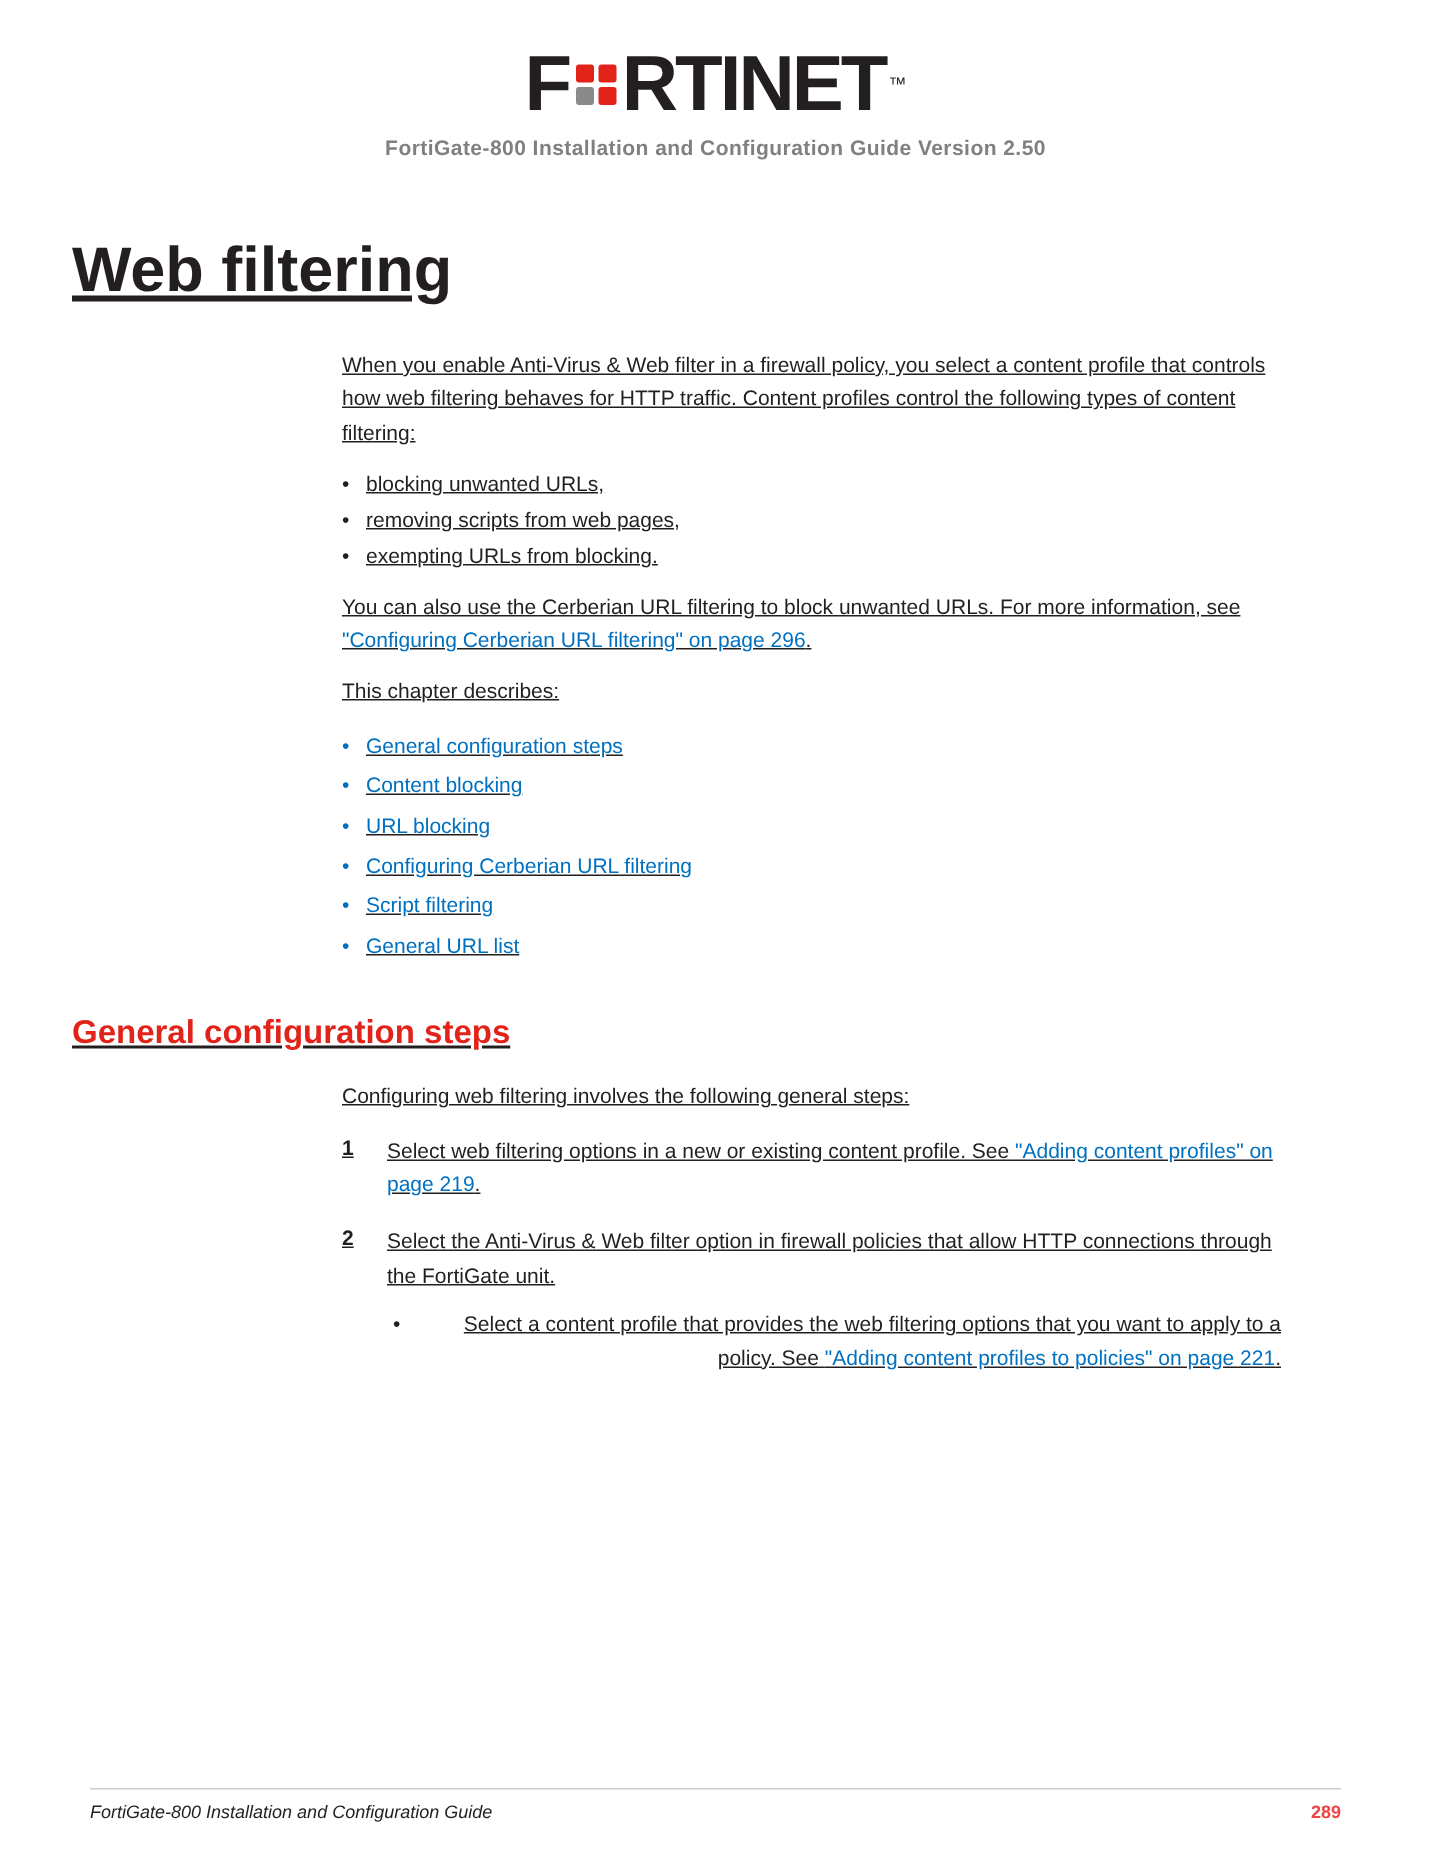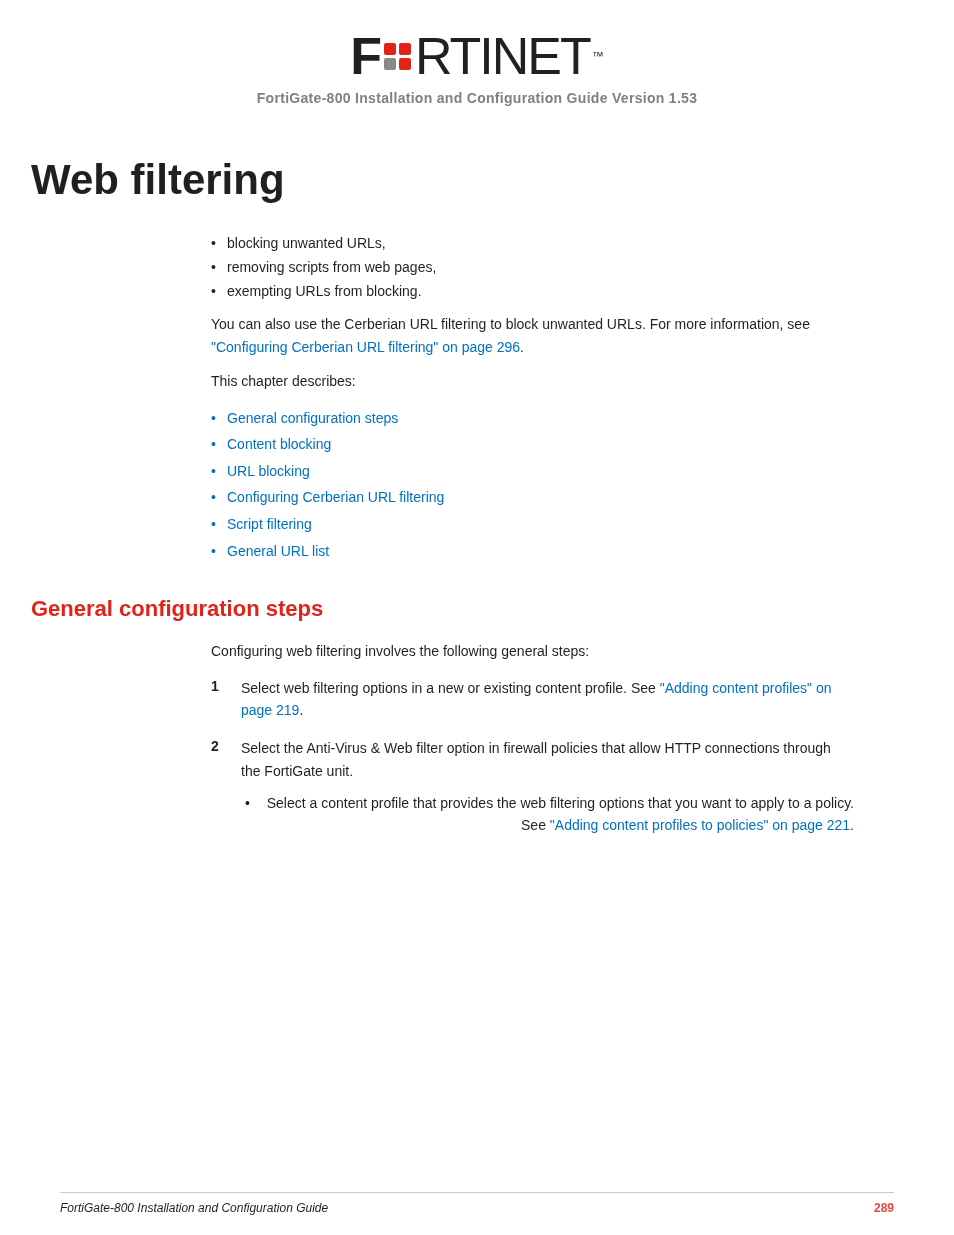--- a/index.html
+++ b/index.html
@@ -61,21 +61,21 @@
     }
 
     .logo-dot {
       border-radius: 2px;
     }
     .logo-dot.red { background: #e2231a; }
     .logo-dot.gray { background: #8a8a8a; }
 
     .logo-rtinet {
       font-size: 52px;
-      font-weight: 400;
+      font-weight: 700;
       color: #231f20;
       font-family: Arial Black, Arial, sans-serif;
       letter-spacing: -2px;
       line-height: 1;
     }
 
     .logo-tm {
       font-size: 12px;
       font-weight: normal;
       color: #231f20;
@@ -85,21 +85,22 @@
 
     .subtitle {
       color: #808080;
       font-size: 14px;
       font-weight: bold;
       letter-spacing: 0.3px;
     }
 
     
     .main-content {
-      padding: 30px 60px 60px 31px;
+      padding: 30px 60px 60px 48px;
+      text-decoration: underline;
     }
 
     
     .page-title {
       font-size: 42px;
       font-weight: 900;
       color: #231f20;
       font-family: Arial Black, Arial, sans-serif;
       margin-bottom: 28px;
       margin-top: 10px;
@@ -253,28 +254,29 @@
         <div class="logo-grid">
           <div class="logo-dot red"></div>
           <div class="logo-dot red"></div>
           <div class="logo-dot gray"></div>
           <div class="logo-dot red"></div>
         </div>
         <span class="logo-rtinet">RTINET</span>
         <span class="logo-tm">™</span>
       </div>
     </div>
-    <div class="subtitle">FortiGate-800 Installation and Configuration Guide Version 1.53</div>
+    <div class="subtitle">FortiGate-800 Installation and Configuration Guide Version 2.50</div>
   </div>
 
   <div class="main-content">
 
     <h1 class="page-title">Web filtering</h1>
 
     <div class="body-text">
+      <p>When you enable Anti-Virus &amp; Web filter in a firewall policy, you select a content profile that controls how web filtering behaves for HTTP traffic. Content profiles control the following types of content filtering:</p>
 
       <ul class="bullet-list">
         <li>blocking unwanted URLs,</li>
         <li>removing scripts from web pages,</li>
         <li>exempting URLs from blocking.</li>
       </ul>
 
       <p>
         <span>You can also use the Cerberian URL filtering to block unwanted URLs. For more information, see </span><a class="link-blue" href="#">"Configuring Cerberian URL filtering" on page 296</a><span>.</span>
       </p>

